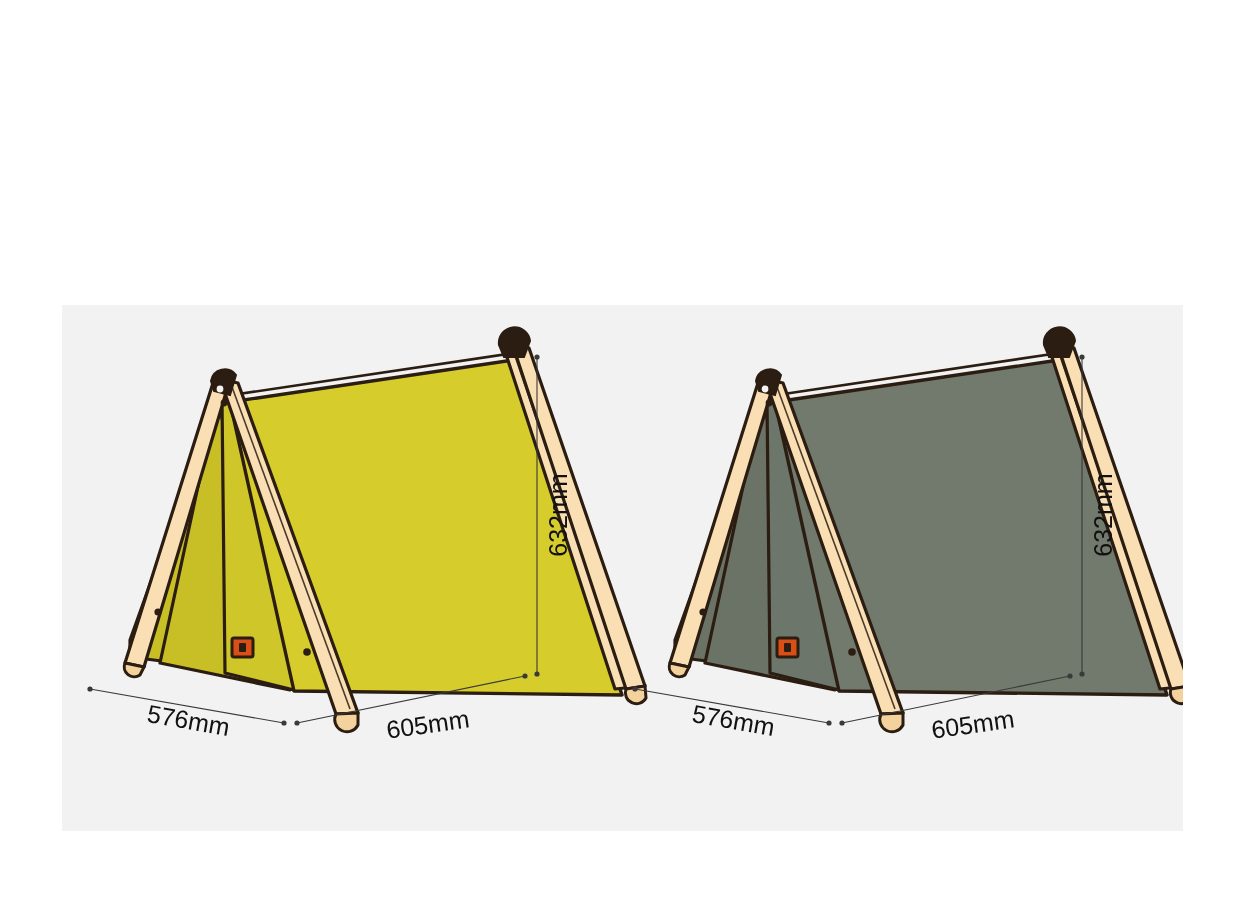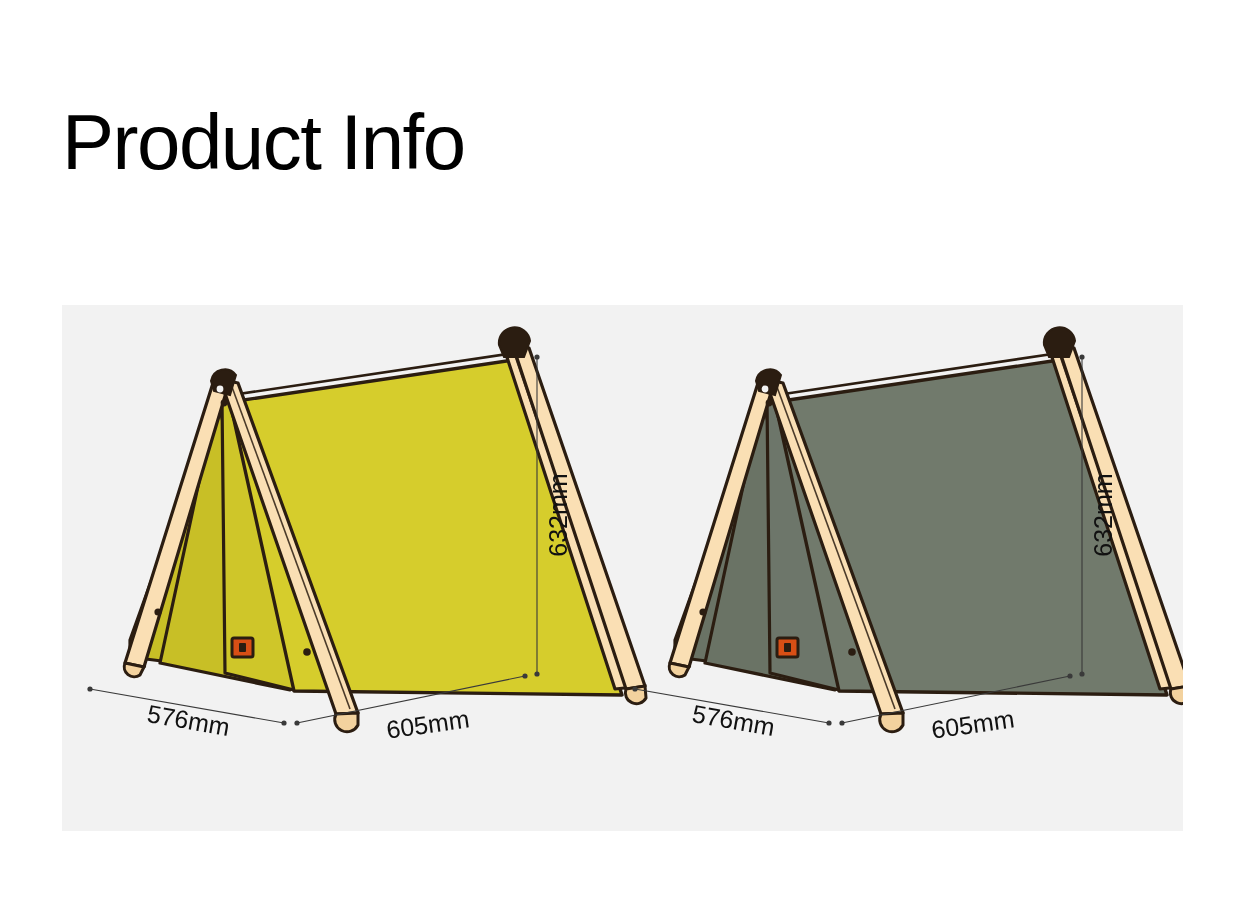--- a/index.html
+++ b/index.html
@@ -49,21 +49,20 @@
     font-size: 25px;
     font-weight: 400;
     fill: #111111;
   }
 </style>
 </head>
 <body>
 
 <div class="page">
 
-  <h1 class="page-title">Product Info</h1>
 
   <div class="spec-panel">
     <svg viewBox="0 0 1121 526" preserveAspectRatio="none">
 
       <defs>
 
         <g id="tent-geometry"></g>
       </defs>
 
       <g>

